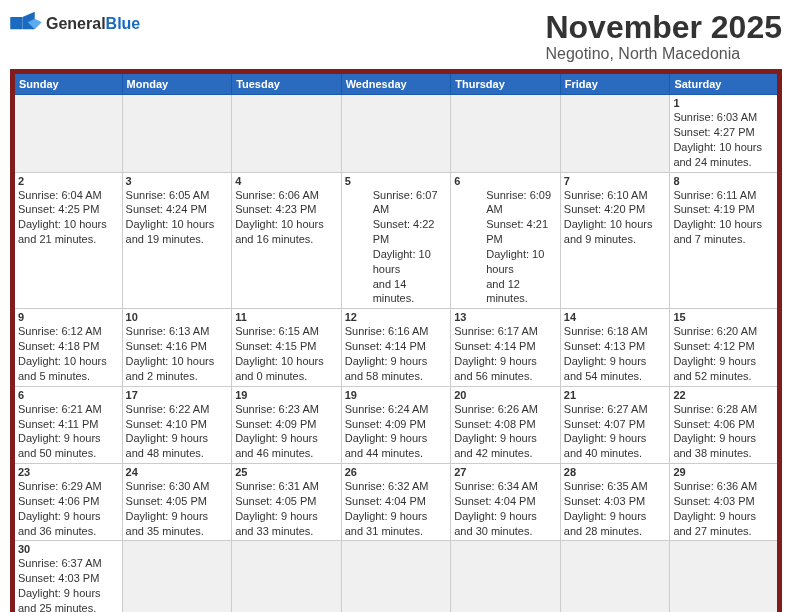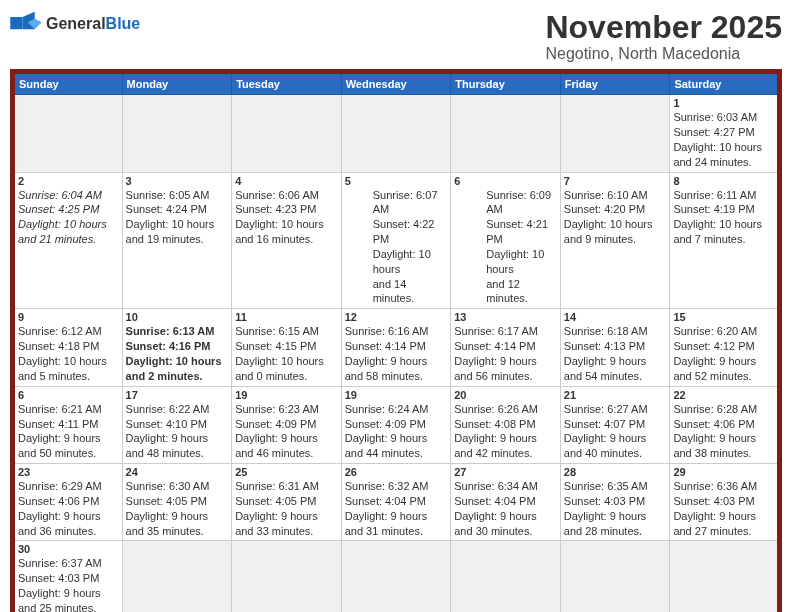--- a/index.html
+++ b/index.html
@@ -131,21 +131,21 @@
             <span class="day-num">1</span>
             <div class="day-info" style="white-space: pre-line;">Sunrise: 6:03 AM
 Sunset: 4:27 PM
 Daylight: 10 hours
 and 24 minutes.</div>
           </td>
         </tr>
         <tr>
           <td>
             <span class="day-num">2</span>
-            <div class="day-info" style="white-space: pre-line; font-style: italic;">Sunrise: 6:04 AM
+            <div class="day-info" style="white-space: pre-line;">Sunrise: 6:04 AM
 Sunset: 4:25 PM
 Daylight: 10 hours
 and 21 minutes.</div>
           </td>
           <td>
             <span class="day-num">3</span>
             <div class="day-info" style="white-space: pre-line;">Sunrise: 6:05 AM
 Sunset: 4:24 PM
 Daylight: 10 hours
 and 19 minutes.</div>
@@ -189,21 +189,21 @@
         <tr>
           <td>
             <span class="day-num">9</span>
             <div class="day-info" style="white-space: pre-line;">Sunrise: 6:12 AM
 Sunset: 4:18 PM
 Daylight: 10 hours
 and 5 minutes.</div>
           </td>
           <td>
             <span class="day-num">10</span>
-            <div class="day-info" style="white-space: pre-line; font-weight: bold;">Sunrise: 6:13 AM
+            <div class="day-info" style="white-space: pre-line;">Sunrise: 6:13 AM
 Sunset: 4:16 PM
 Daylight: 10 hours
 and 2 minutes.</div>
           </td>
           <td>
             <span class="day-num">11</span>
             <div class="day-info" style="white-space: pre-line;">Sunrise: 6:15 AM
 Sunset: 4:15 PM
 Daylight: 10 hours
 and 0 minutes.</div>

